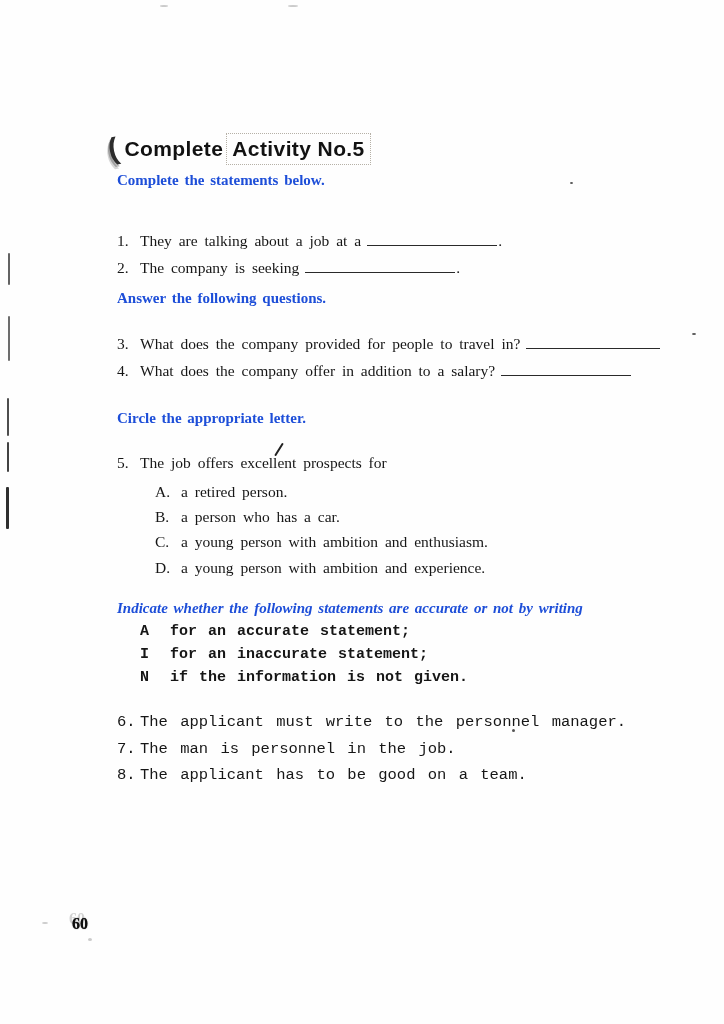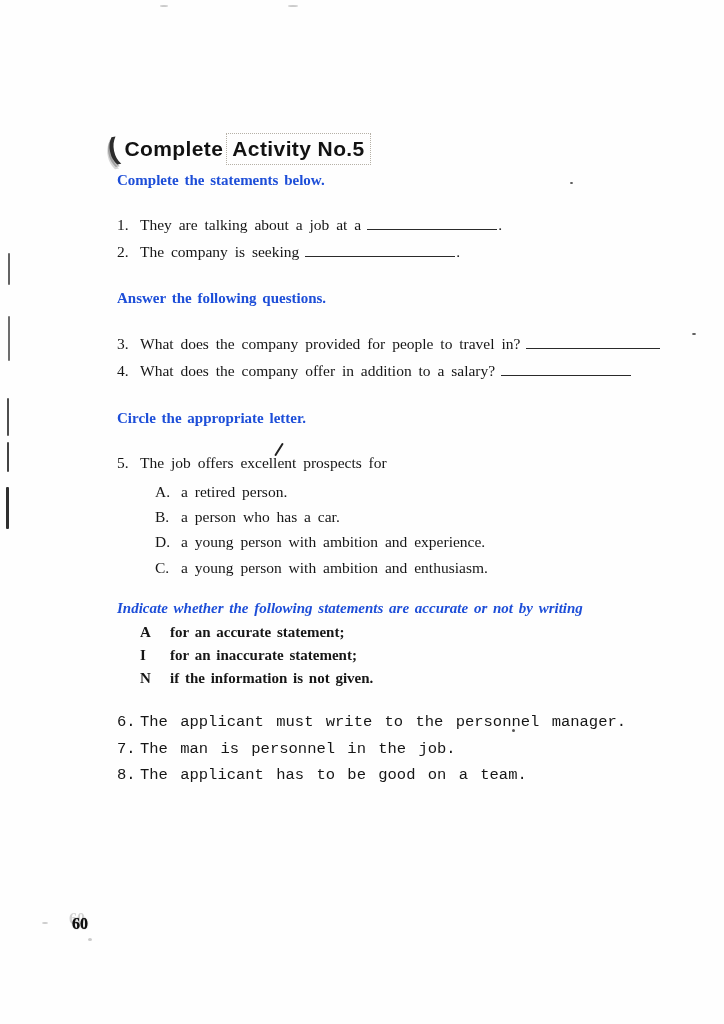--- a/index.html
+++ b/index.html
@@ -50,21 +50,21 @@
     margin-left:6px;
     vertical-align:baseline;
   }
   .tail { margin-left:1px; }
   
   .options { position:absolute; left:155px; font-size:15.5px; word-spacing:3px; }
   .opt { line-height:25.2px; white-space:nowrap; }
   .opt-letter { display:inline-block; width:26px; }
   
   .key { position:absolute; left:140px; font-size:15px; font-weight:bold; word-spacing:2px; }
-  .key-row { line-height:22.8px; white-space:nowrap; }
+  .key-row { line-height:22.8px; white-space:nowrap;font-family:Liberation Mono, monospace; }
   .key-letter { display:inline-block; width:30px; }
   
   .page-num {
     position:absolute; left:52px; top:915px;
     font-weight:bold; font-size:16px; color:#0e0e0e;
     text-shadow:0 0 1px #333, -3px -5px 0 rgba(80,80,80,.25);
     padding-left:20px;
   }
   
   .margin-mark { position:absolute; background:#2f2f2f; border-radius:1px; }
@@ -82,21 +82,21 @@
 
   <div class="title-row">
     <span class="title-deco">(</span>
     <span>Complete</span>
     <span style="width:7px"></span>
     <span class="title-stipple">Activity No.5</span>
   </div>
 
   <div class="heading" style="top:172px;">Complete the statements below.</div>
 
-  <div class="item-block" style="top:212px;">
+  <div class="item-block" style="top:228px;">
     <div class="item">
       <span class="num">1.</span><span>They are talking about a job at a</span><span class="blank" style="width:130px"></span><span class="tail">.</span>
     </div>
     <div class="item">
       <span class="num">2.</span><span>The company is seeking</span><span class="blank" style="width:150px"></span><span class="tail">.</span>
     </div>
   </div>
 
   <div class="heading" style="top:290px;">Answer the following questions.</div>
 
@@ -118,24 +118,24 @@
   </div>
 
   <div class="options" style="top:479px;">
     <div class="opt">
       <span class="opt-letter">A.</span><span>a retired person.</span>
     </div>
     <div class="opt">
       <span class="opt-letter">B.</span><span>a person who has a car.</span>
     </div>
     <div class="opt">
-      <span class="opt-letter">D.</span><span>a young person with ambition and experience.</span>
+      <span class="opt-letter">C.</span><span>a young person with ambition and enthusiasm.</span>
     </div>
     <div class="opt">
-      <span class="opt-letter">C.</span><span>a young person with ambition and enthusiasm.</span>
+      <span class="opt-letter">D.</span><span>a young person with ambition and experience.</span>
     </div>
   </div>
 
   <div class="heading" style="top:600px;font-style:italic;">Indicate whether the following statements are accurate or not by writing</div>
 
   <div class="key" style="top:621px;">
     <div class="key-row">
       <span class="key-letter">A</span><span>for an accurate statement;</span>
     </div>
     <div class="key-row">

